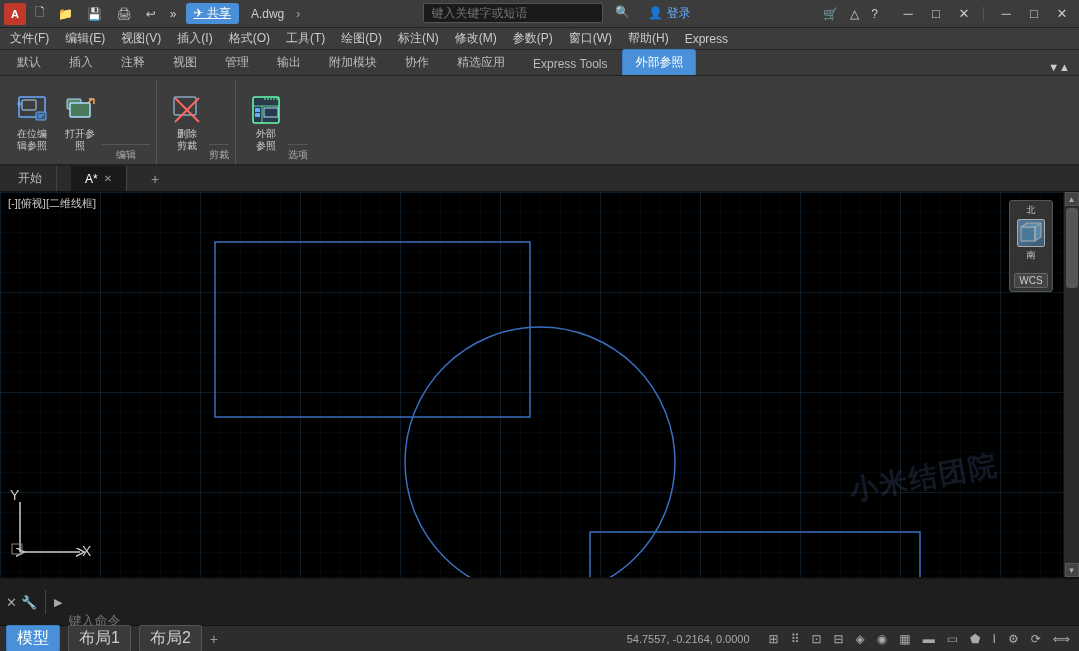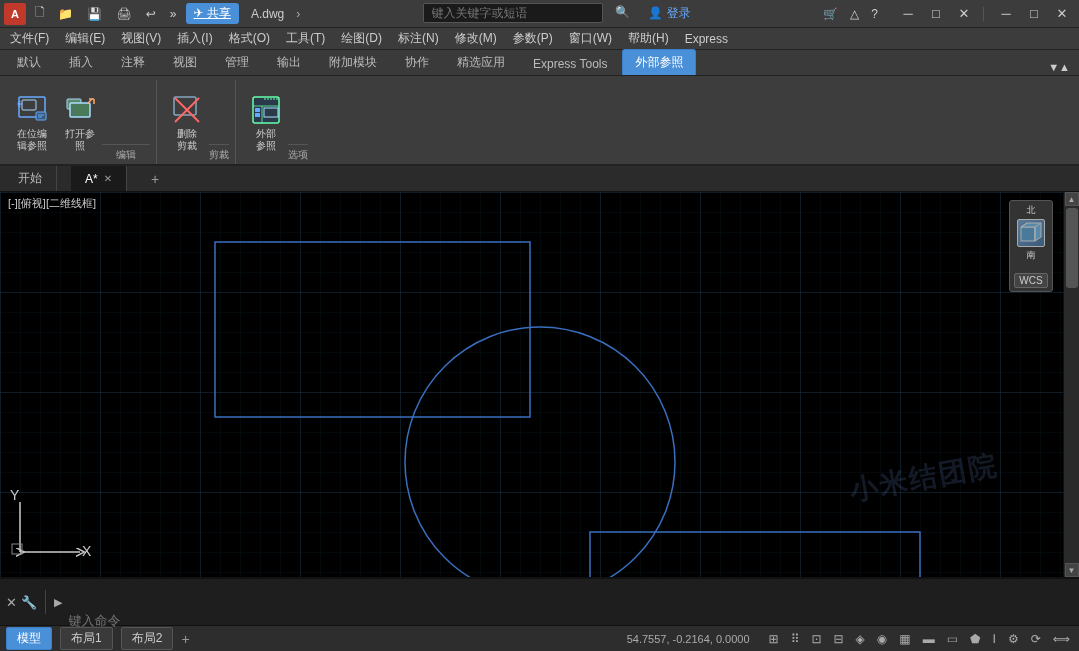--- a/index.html
+++ b/index.html
@@ -390,21 +390,21 @@
       gap: 8px;
       font-size: 11px;
       color: #bbb;
     }
     .status-tab {
       padding: 2px 10px;
       cursor: pointer;
       background: #3a3a3a;
       border: 1px solid #555;
       border-radius: 2px;
-      font-size: 12px;
+      font-size: 16px;
       color: #ccc;
     }
     .status-tab.active {
       background: #4a90d9;
       color: white;
       border-color: #3a80c9;
     }
     .status-add-tab {
       color: #999;
       cursor: pointer;

